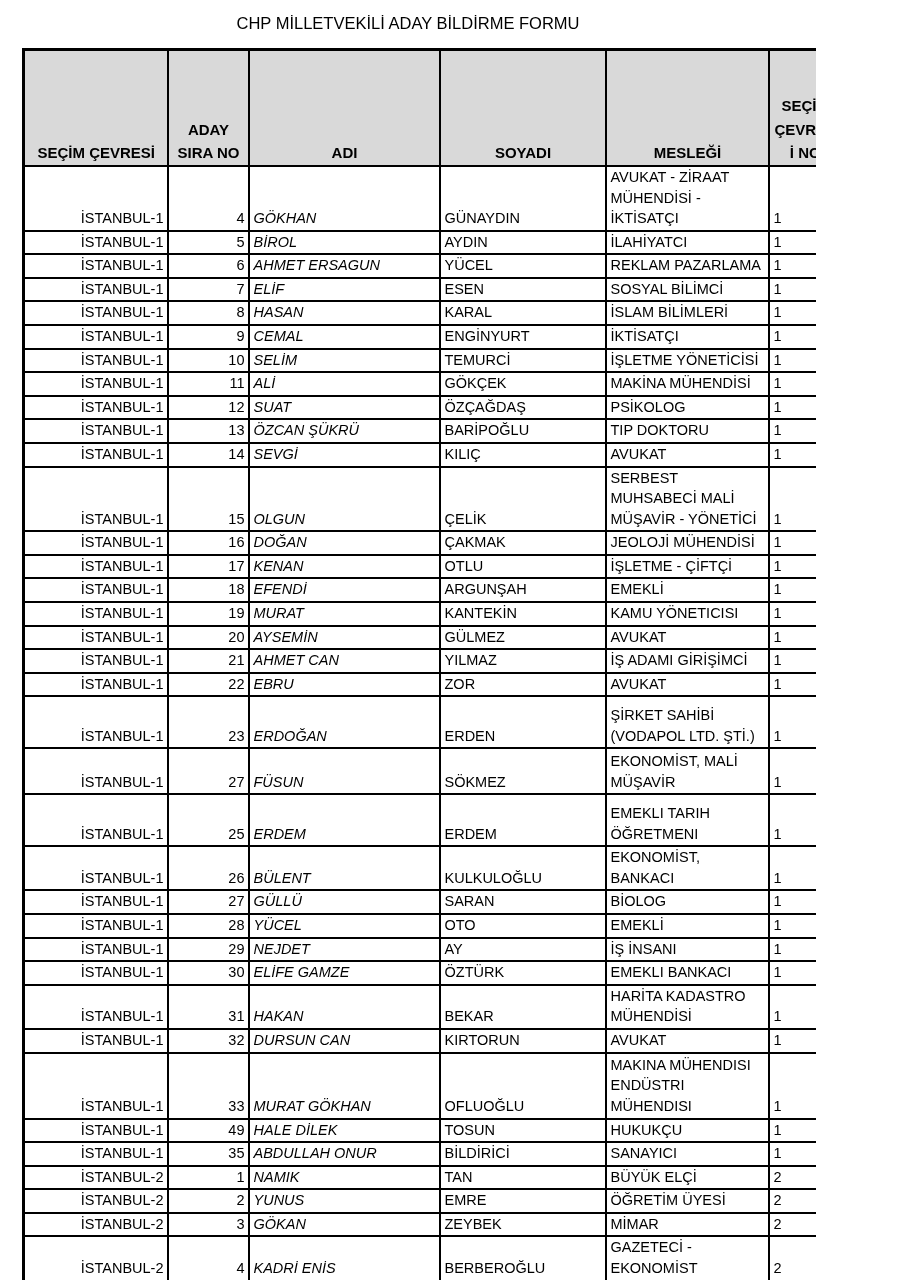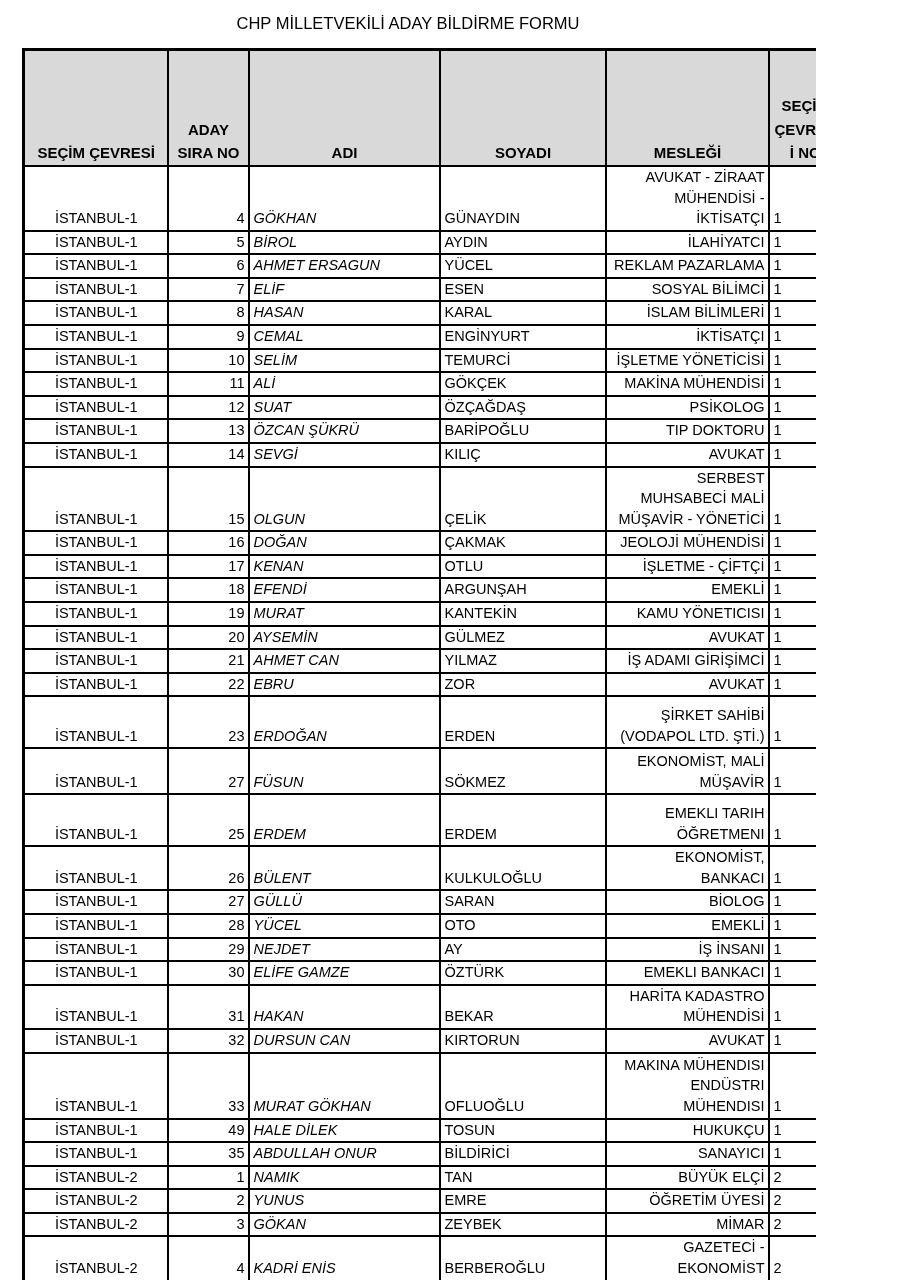--- a/index.html
+++ b/index.html
@@ -48,25 +48,25 @@
   }
   table.form-table thead th {
     background: #d9d9d9;
     font-weight: bold;
     font-size: 15px;
     height: 113px;
     text-align: center;
     line-height: 1.55;
   }
   table.form-table thead th.col-district { text-align: center; }
-  td.col-district   { text-align: center; }
+  td.col-district   { text-align: right; }
   td.col-order      { text-align: right; }
   td.col-first-name { text-align: left; font-style: italic; }
   td.col-last-name  { text-align: left; }
-  td.col-profession { text-align: right; }
+  td.col-profession { text-align: left; }
   td.col-district-no{ text-align: left; }
 </style>
 </head>
 <body>
 
 <div class="page">
 
   <div class="doc-title">CHP MİLLETVEKİLİ ADAY BİLDİRME FORMU</div>
 
   <table class="form-table">

